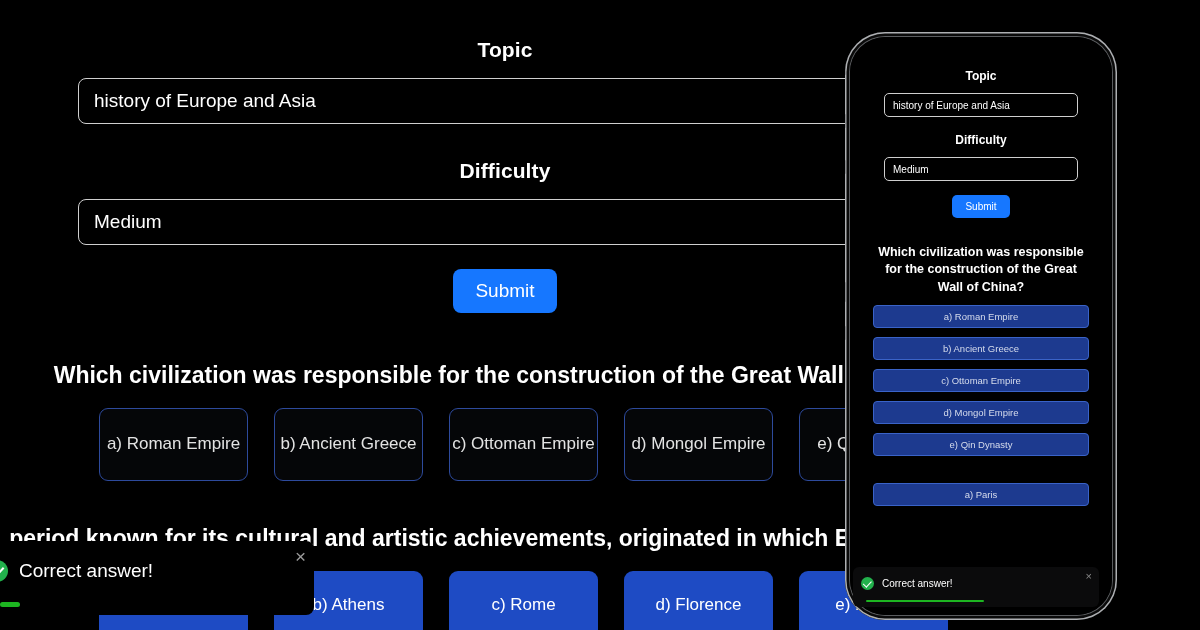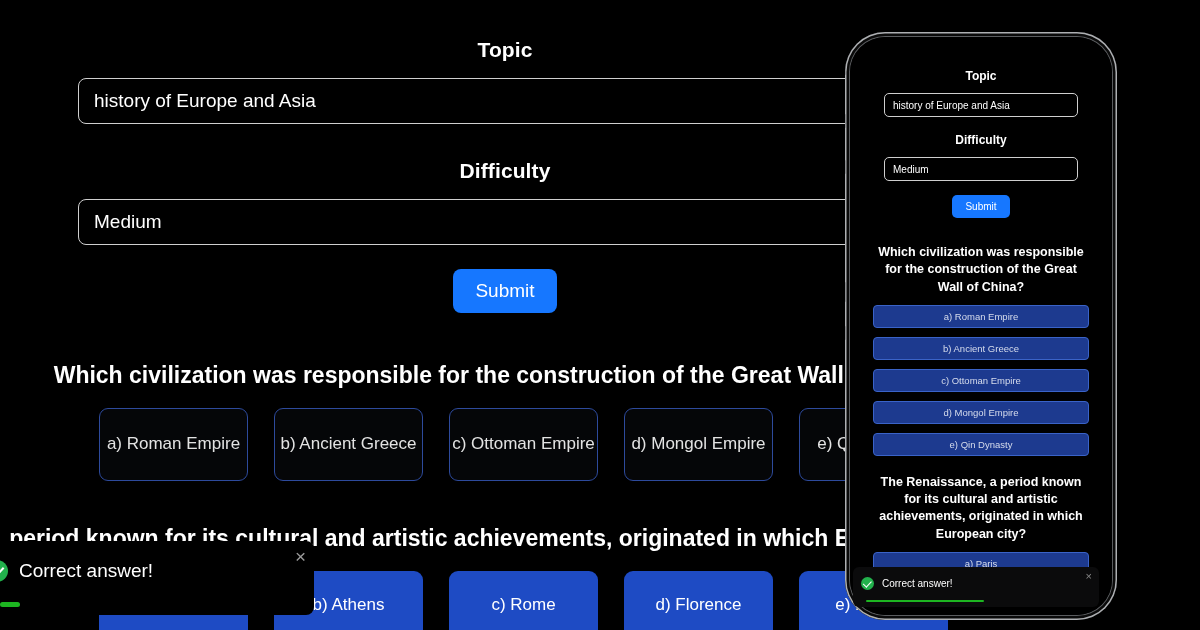--- a/index.html
+++ b/index.html
@@ -457,21 +457,20 @@
         <div class="p-options">
           <div class="p-opt">a) Roman Empire</div>
           <div class="p-opt">b) Ancient Greece</div>
           <div class="p-opt">c) Ottoman Empire</div>
           <div class="p-opt">d) Mongol Empire</div>
           <div class="p-opt">e) Qin Dynasty</div>
         </div>
 
         <div style="height:18px"></div>
 
-        <div class="p-question">The Renaissance, a period known for its cultural and artistic achievements, originated in which European city?</div>
 
         <div class="p-options">
           <div class="p-opt">a) Paris</div>
         </div>
 
         <div style="height:42px"></div>
 
       </div>
     </div>
 

